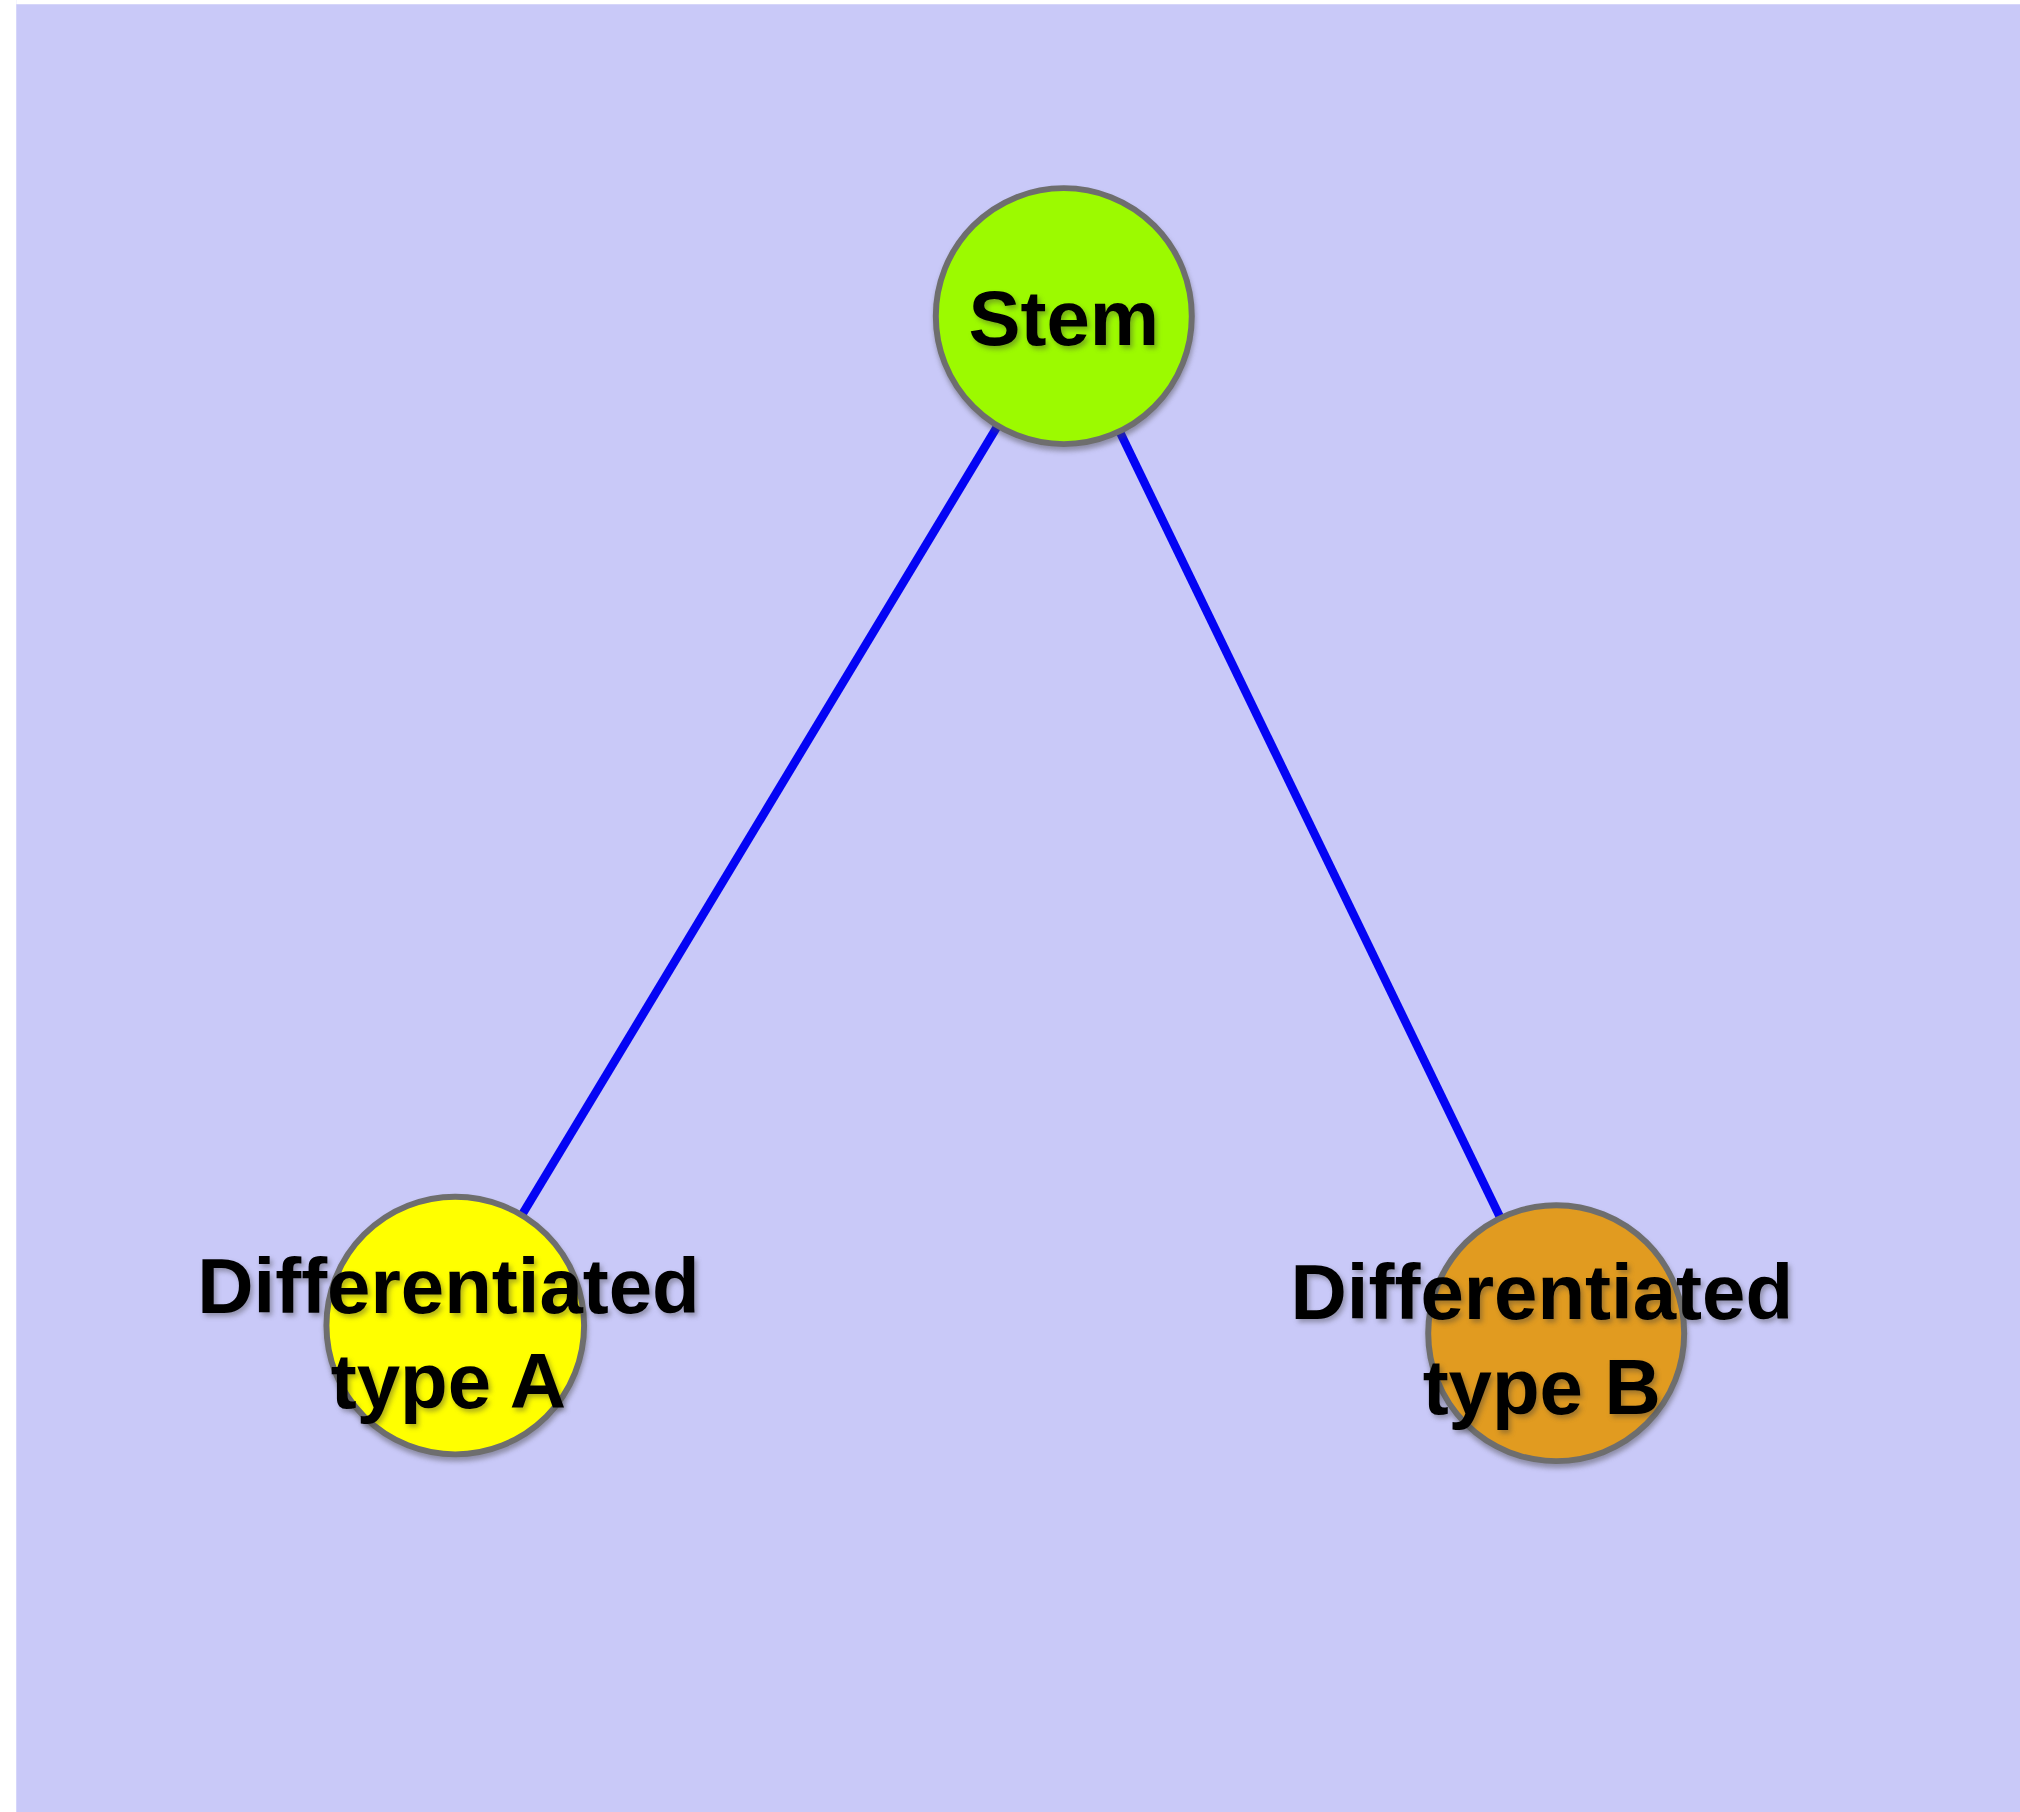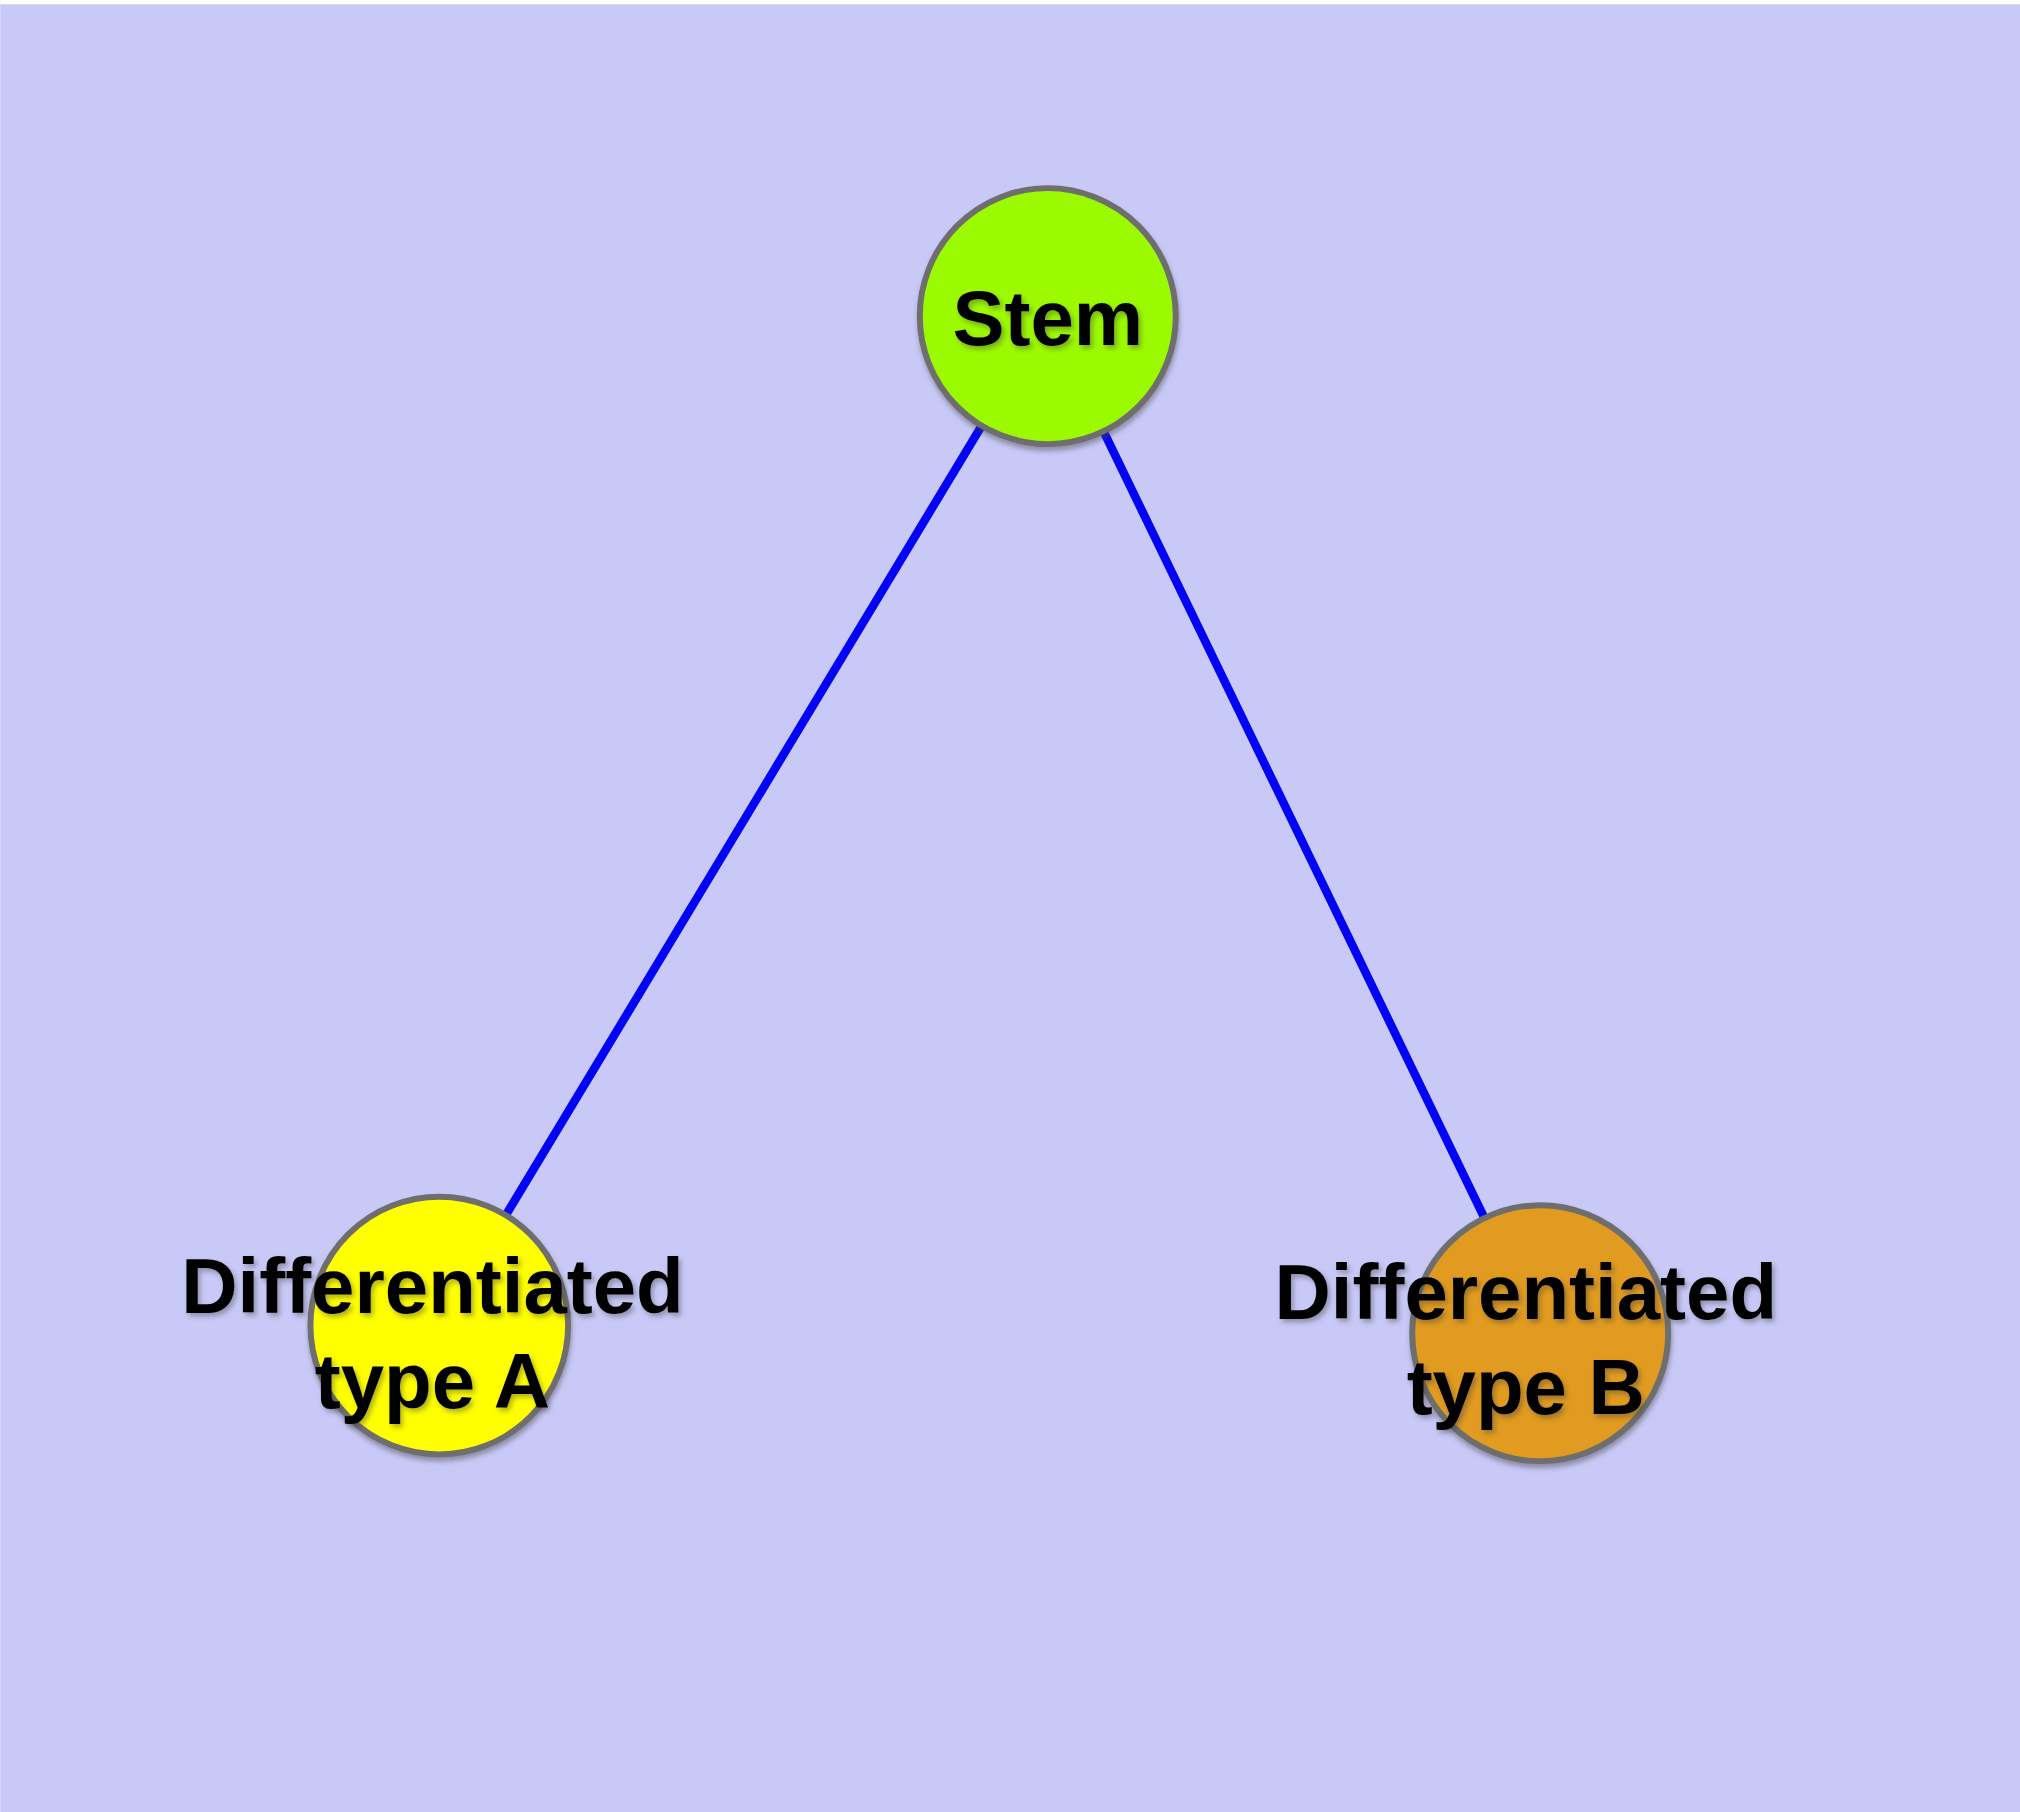--- a/index.html
+++ b/index.html
@@ -7,20 +7,21 @@
     width: 2021px;
     height: 1812px;
     overflow: hidden;
     background: #ffffff;
     font-family: "Liberation Sans", sans-serif;
   }
   .stage {
     position: relative;
     width: 1977px;
     height: 1812px;
+    margin-left: 16px;
   }
   svg { display: block; }
   .edge {
     stroke-width: 10;
     stroke-linecap: butt;
   }
   .node {
     stroke-width: 7;
     filter: drop-shadow(1px 5px 3px rgba(70, 70, 70, 0.45));
   }

